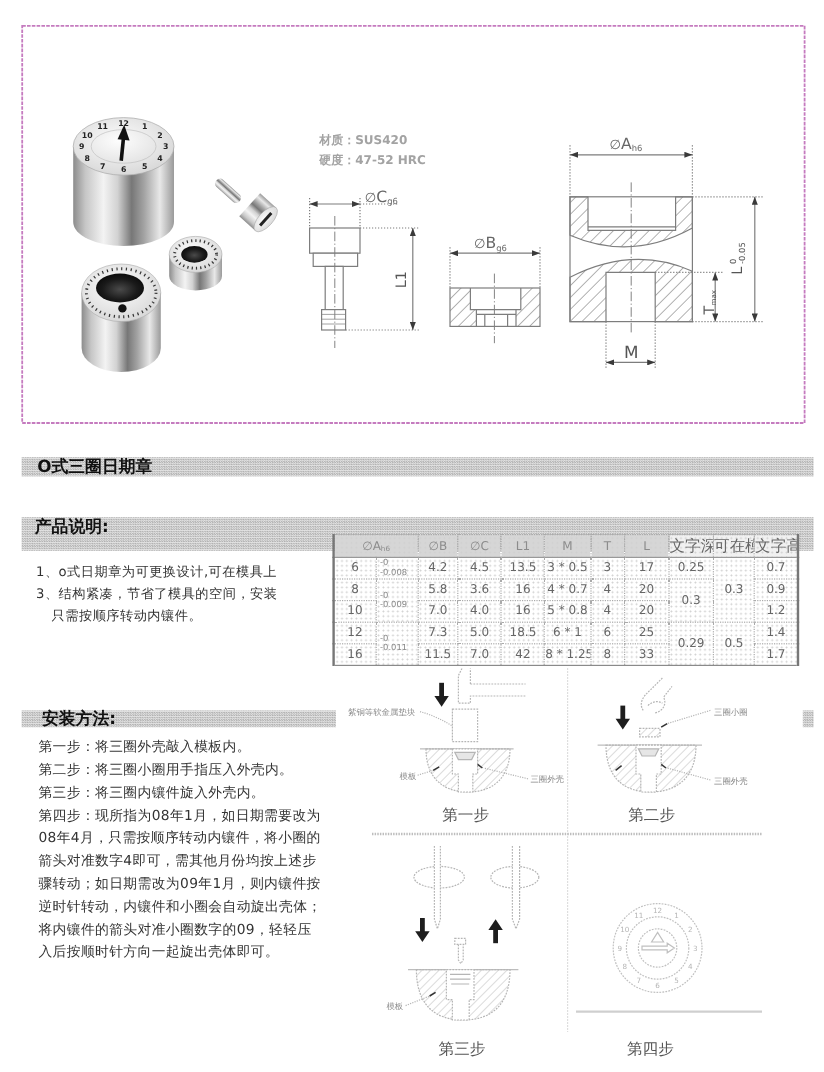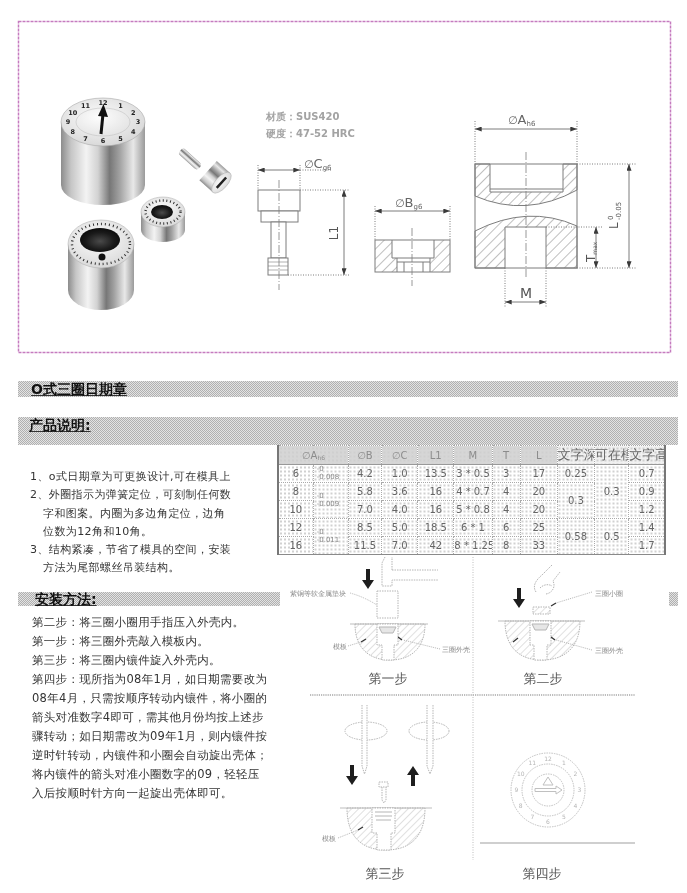--- a/index.html
+++ b/index.html
@@ -1,23 +1,23 @@
 <!DOCTYPE html>
 <html><head>
 <meta charset="utf-8">
 <style>
 html,body{margin:0;padding:0;background:#fff;}
 #page{position:relative;width:687px;height:893px;overflow:hidden;background:#fff;font-family:"DejaVu Sans",sans-serif;color:#333;}
 svg.fig{position:absolute;display:block;overflow:visible;}
 svg text{font-family:"DejaVu Sans",sans-serif;}
-.band{position:absolute;left:18px;width:660px;background:repeating-conic-gradient(#b0b0b0 0 25%,#e3e3e3 0 50%) 0 0/2px 2px;text-decoration:underline;}
+.band{position:absolute;left:18px;width:660px;background:repeating-conic-gradient(#b0b0b0 0 25%,#e3e3e3 0 50%) 0 0/2px 2px;}
 .band-text{display:block;font-weight:bold;color:#111;font-size:14px;white-space:nowrap;}
 #band-title{top:381px;height:16px;}
 #band-title .band-text{line-height:16px;padding-left:13px;}
-#band-desc{top:417px;height:28px;}
+#band-desc{top:431px;height:28px;}
 #band-desc .band-text{line-height:17px;padding-left:11px;}
 #band-install{top:592px;height:14px;}
 #band-install .band-text{line-height:15px;padding-left:17px;}
 .textblock{position:absolute;white-space:nowrap;color:#333;}
 #desc{left:30px;top:432px;font-size:11px;line-height:18.3px;letter-spacing:0.4px;margin-top:36px;}
 #desc .cont{padding-left:13px;}
 #install-text{left:32px;top:613px;font-size:11.5px;line-height:19px;letter-spacing:0.3px;}
 #spec-table{position:absolute;left:277px;top:445px;width:389px;border-collapse:collapse;table-layout:fixed;font-size:10px;color:#666;border-left:2px solid #777;border-right:2px solid #777;border-bottom:1px solid #8a8a8a;}
 #spec-table th,#spec-table td{padding:0;text-align:center;vertical-align:middle;border:1px dotted #aaa;height:17px;font-weight:normal;background-color:#fff;background-image:radial-gradient(circle,#cfcfcf 0.7px,transparent 0.9px);background-size:4px 4px;white-space:nowrap;overflow:hidden;}
 #spec-table th{height:18px;background-color:#d6d6d6;color:#8c8c8c;border-bottom:1px solid #999;}
@@ -175,27 +175,22 @@
 
   <div class="band" id="band-desc">
     <span class="band-text">产品说明:</span>
   </div>
 
   <div class="textblock" id="desc">
     <div>
       <div class="ln">1、o式日期章为可更换设计,可在模具上</div>
     </div>
     <div>
-      <div class="ln">2、外圈指示为弹簧定位，可刻制任何数</div>
-      <div class="ln cont">字和图案。内圈为多边角定位，边角</div>
-      <div class="ln cont">位数为12角和10角。</div>
-    </div>
-    <div>
       <div class="ln">3、结构紧凑，节省了模具的空间，安装</div>
-      <div class="ln cont">方法为尾部螺丝吊装结构。</div>
+      <div class="ln cont">只需按顺序转动内镶件。</div>
     </div>
   </div>
 
   <table id="spec-table">
     <colgroup>
       <col style="width:35px">
         <col style="width:35px">
         <col style="width:33px">
         <col style="width:36px">
         <col style="width:36px">
@@ -221,21 +216,21 @@
       </tr>
     </thead>
     <tbody>
       <tr>
         <td>6</td>
         <td class="tol">
             <div>-0</div>
             <div>-0.008</div>
           </td>
         <td>4.2</td>
-        <td>1.0</td>
+        <td>4.5</td>
         <td>13.5</td>
         <td>3 * 0.5</td>
         <td>3</td>
         <td>17</td>
         <td>0.25</td>
         <td rowspan="3">0.3</td>
         <td>0.7</td>
       </tr>
       <tr>
         <td>8</td>
@@ -261,27 +256,27 @@
         <td>4</td>
         <td>20</td>
         <td>1.2</td>
       </tr>
       <tr>
         <td>12</td>
         <td rowspan="2" class="tol">
             <div>-0</div>
             <div>-0.011</div>
           </td>
-        <td>8.5</td>
+        <td>7.3</td>
         <td>5.0</td>
         <td>18.5</td>
         <td>6 * 1</td>
         <td>6</td>
         <td>25</td>
-        <td rowspan="2">0.58</td>
+        <td rowspan="2">0.29</td>
         <td rowspan="2">0.5</td>
         <td>1.4</td>
       </tr>
       <tr>
         <td>16</td>
         <td>11.5</td>
         <td>7.0</td>
         <td>42</td>
         <td>8 * 1.25</td>
         <td>8</td>
@@ -289,22 +284,22 @@
         <td>1.7</td>
       </tr>
     </tbody>
   </table>
 
   <div class="band" id="band-install">
     <span class="band-text">安装方法:</span>
   </div>
 
   <div class="textblock" id="install-text">
+    <div>第一步：将三圈外壳敲入模板内。</div>
     <div>第二步：将三圈小圈用手指压入外壳内。</div>
-    <div>第一步：将三圈外壳敲入模板内。</div>
     <div>第三步：将三圈内镶件旋入外壳内。</div>
     <div>第四步：现所指为08年1月，如日期需要改为</div>
     <div>08年4月，只需按顺序转动内镶件，将小圈的</div>
     <div>箭头对准数字4即可，需其他月份均按上述步</div>
     <div>骤转动；如日期需改为09年1月，则内镶件按</div>
     <div>逆时针转动，内镶件和小圈会自动旋出壳体；</div>
     <div>将内镶件的箭头对准小圈数字的09，轻轻压</div>
     <div>入后按顺时针方向一起旋出壳体即可。</div>
   </div>
 

